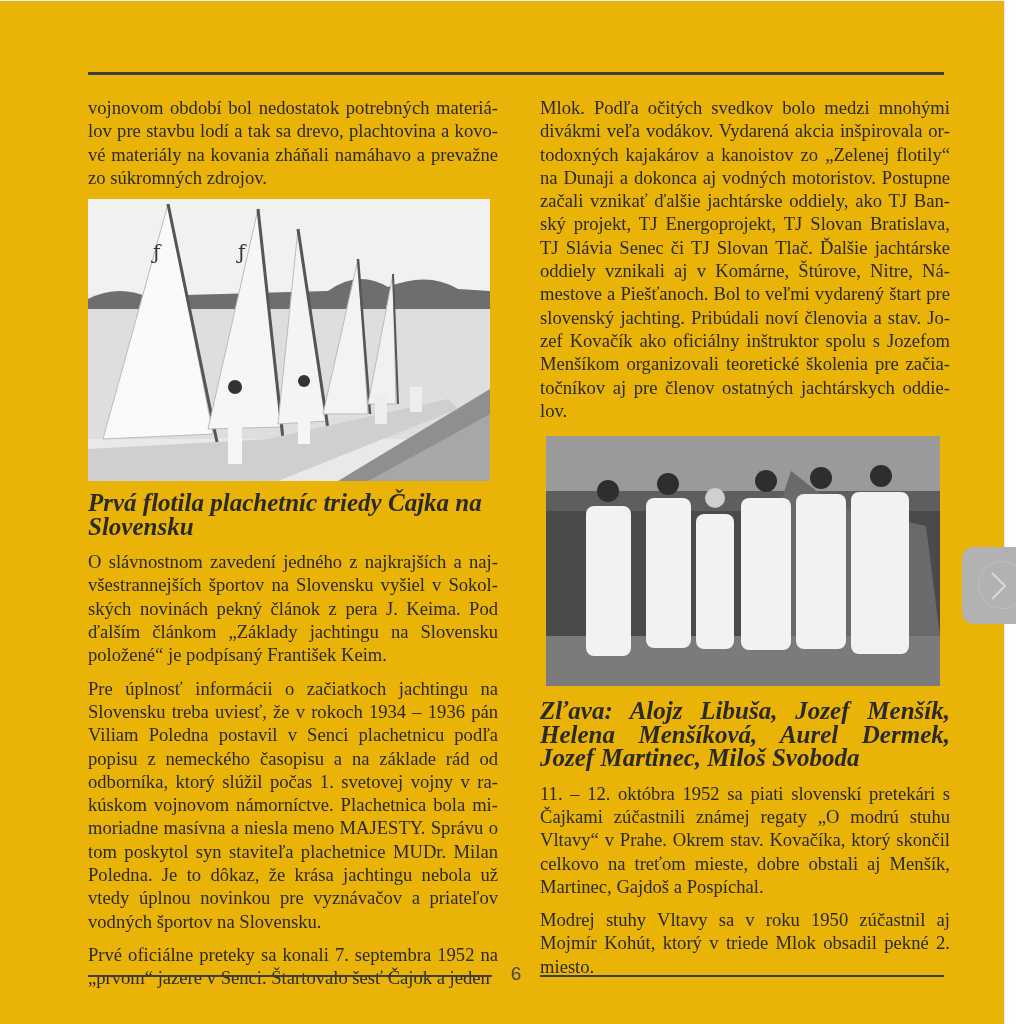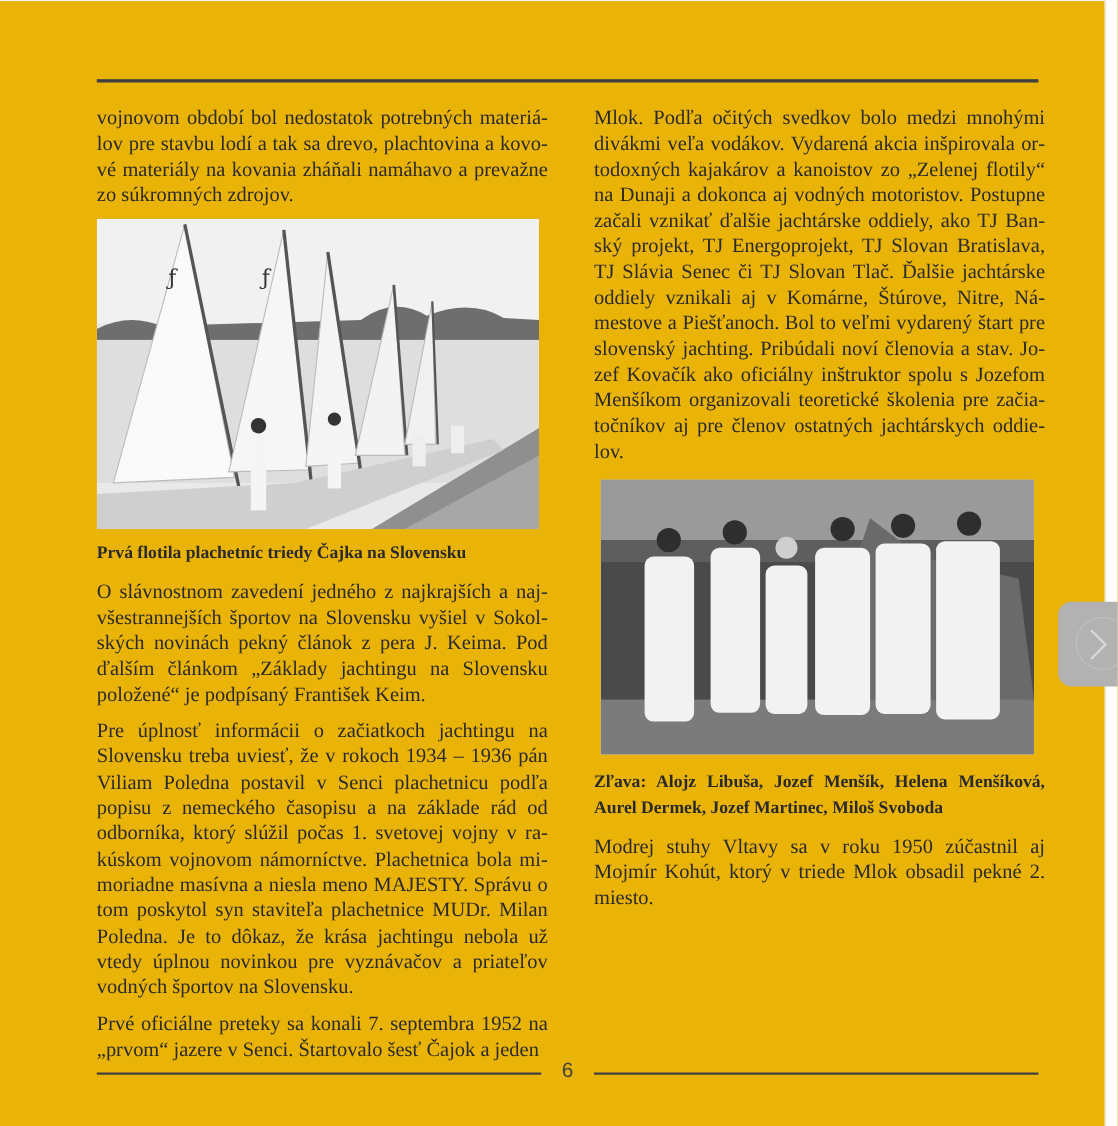--- a/index.html
+++ b/index.html
@@ -8,21 +8,21 @@
   .page{position:absolute;left:0;top:0;width:1005px;height:1024px;background:#eab308;
         border-right:1px solid #eeeeee;border-top:1px solid #efefef;box-sizing:border-box;}
   .rule-top{position:absolute;left:88px;top:71px;width:856px;height:3px;background:#3e3e3e;}
   .col{position:absolute;width:410px;font-size:18.6px;line-height:23.3px;text-align:justify;
        hyphens:manual;}
   .col p{margin:0 0 10px 0;}
   .left{left:88px;top:95px;}
   .right{left:540px;top:95px;}
   .photo{display:block;background:#ccc;position:relative;overflow:hidden;}
   .photo svg{display:block;}
-  .caption{font-weight:bold;font-size:16px;line-height:23.5px;margin:10px 0 12px 0;
+  .caption{font-style:italic;font-weight:bold;font-size:25px;line-height:23.5px;margin:10px 0 12px 0;
            text-align:left;}
   .right .caption{text-align:justify;margin-top:13px;}
   .footer-rule{position:absolute;top:974px;height:2px;background:#3e3e3e;}
   .fr-left{left:88px;width:404px;}
   .fr-right{left:540px;width:404px;}
   .page-num{position:absolute;top:962px;left:500px;width:32px;text-align:center;
             font-family:"Liberation Sans","DejaVu Sans",sans-serif;font-size:19px;color:#444;}
   .next-btn{position:absolute;left:962px;top:547px;width:60px;height:77px;background:#b2b2b2;
             border-radius:12px 0 0 12px;cursor:pointer;}
   .next-btn .ring{position:absolute;left:16px;top:14px;width:48px;height:48px;border-radius:50%;
@@ -93,20 +93,21 @@
           <circle cx="62" cy="55" r="11"></circle>
           <circle cx="122" cy="48" r="11"></circle>
           <circle cx="169" cy="62" r="10" fill="#cfcfcf"></circle>
           <circle cx="220" cy="45" r="11"></circle>
           <circle cx="275" cy="42" r="11"></circle>
           <circle cx="335" cy="40" r="11"></circle>
         </g>
       </svg>
     </div>
     <div class="caption">Zľava: Alojz Libuša, Jozef Menšík, Helena Menšíko­vá, Aurel Dermek, Jozef Martinec, Miloš Svoboda</div>
+    <p>11. – 12. októbra 1952 sa piati slovenskí pretekári s Čajkami zúčastnili známej regaty „O modrú stuhu Vltavy“ v Prahe. Okrem stav. Kovačíka, ktorý skončil celkovo na treťom mieste, dobre obstali aj Menšík, Martinec, Gajdoš a Pospíchal.</p>
     <p>Modrej stuhy Vltavy sa v roku 1950 zúčastnil aj Mojmír Kohút, ktorý v triede Mlok obsadil pekné 2. miesto.</p>
   </div>
 
   <div class="footer-rule fr-left"></div>
   <div class="page-num">6</div>
   <div class="footer-rule fr-right"></div>
 </div>
 
 <div class="next-btn" title="Next page">
   <div class="ring"></div>

